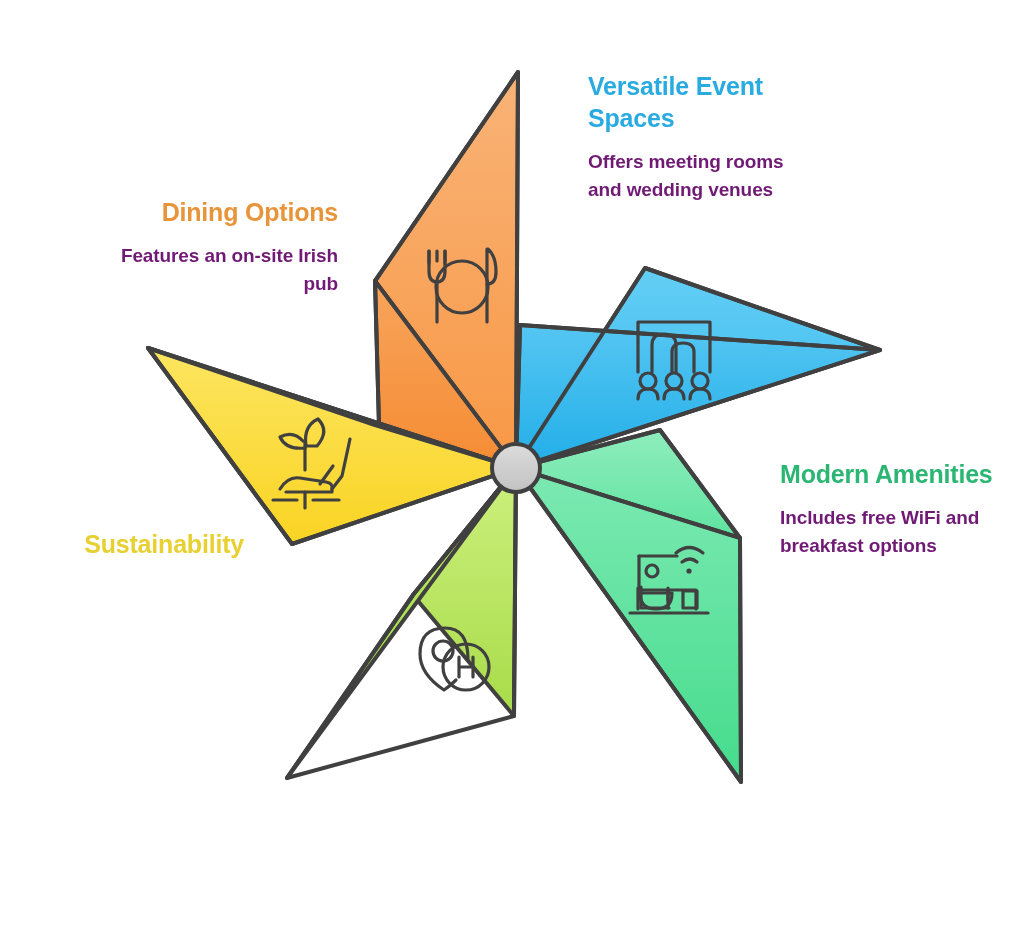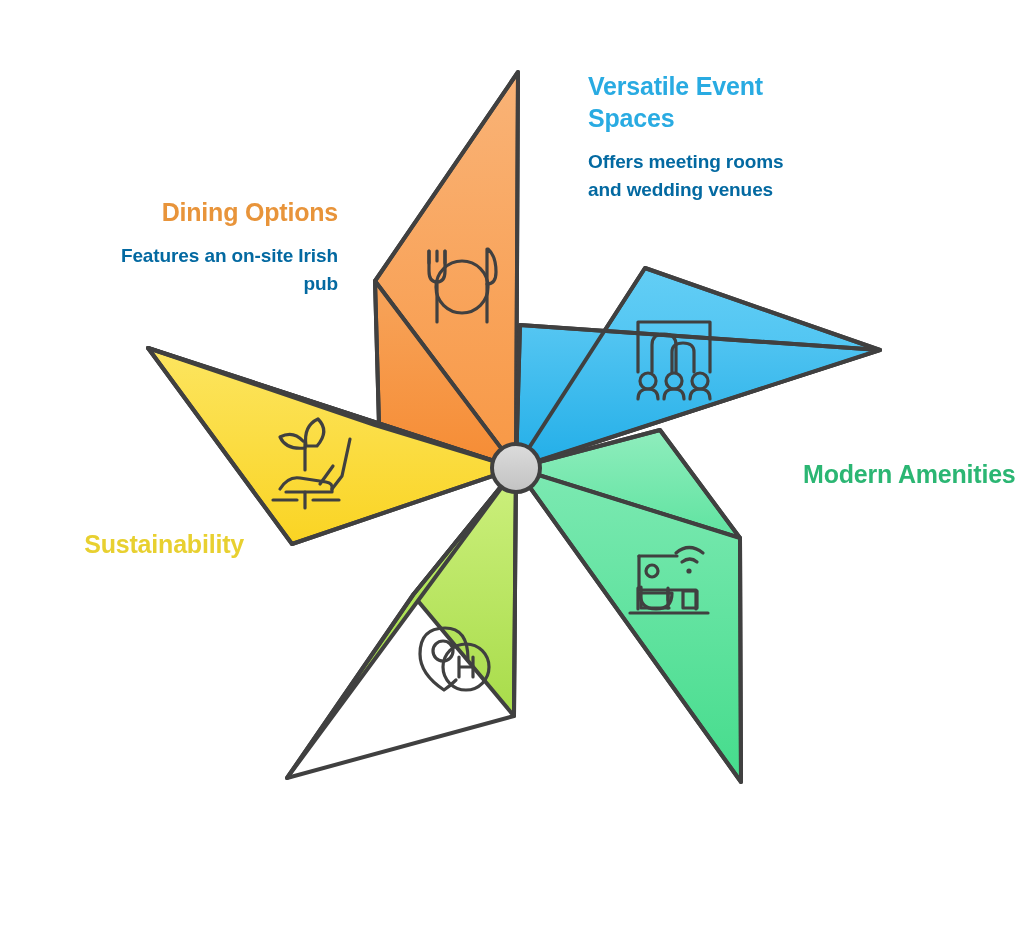--- a/index.html
+++ b/index.html
@@ -63,29 +63,29 @@
     font-size: 25px;
     font-weight: bold;
     line-height: 1.28;
     letter-spacing: -0.2px;
   }
   .callout p {
     margin: 0;
     font-size: 19px;
     font-weight: bold;
     line-height: 1.45;
-    color: #0369a1;
+    color: #701a75;
     letter-spacing: -0.1px;
   }
 
   #callout-event  { left: 588px; top: 70px;  width: 230px; text-align: left;  }
   #callout-dining { left: 108px; top: 196px; width: 230px; text-align: right; }
   #callout-sustain{ left: 28px;  top: 528px; width: 216px; text-align: right; }
   #callout-location{left: 392px; top: 758px; width: 222px; text-align: center;}
-  #callout-amenity{ left: 780px; top: 458px; width: 215px; text-align: left; margin-left: 23px;  }
+  #callout-amenity{ left: 780px; top: 458px; width: 215px; text-align: left;  }
 
   #callout-sustain p { line-height: 1.42; }
 </style>
 </head>
 <body>
 
 <div id="stage">
 
   <svg class="pinwheel" viewBox="0 0 1024 936">
     <defs>
@@ -243,15 +243,16 @@
     <p>Features an on-site Irish pub</p>
   </div>
 
   <div class="callout" id="callout-sustain">
     <h3 style="color:#E8D030;">Sustainability</h3>
   </div>
 
 
   <div class="callout" id="callout-amenity">
     <h3 style="color:#2BB673;">Modern Amenities</h3>
+    <p>Includes free WiFi and breakfast options</p>
   </div>
 
 </div>
 
 </body></html>

